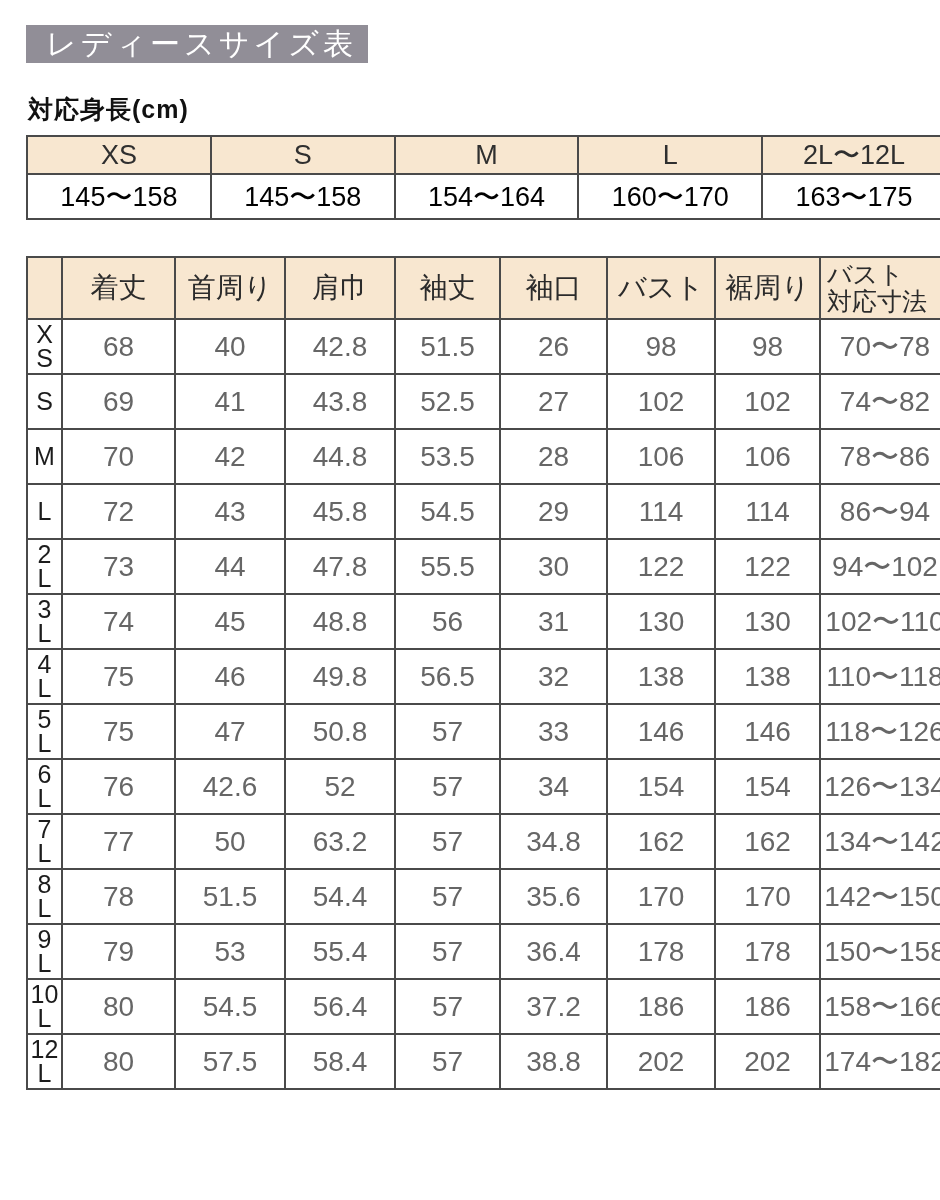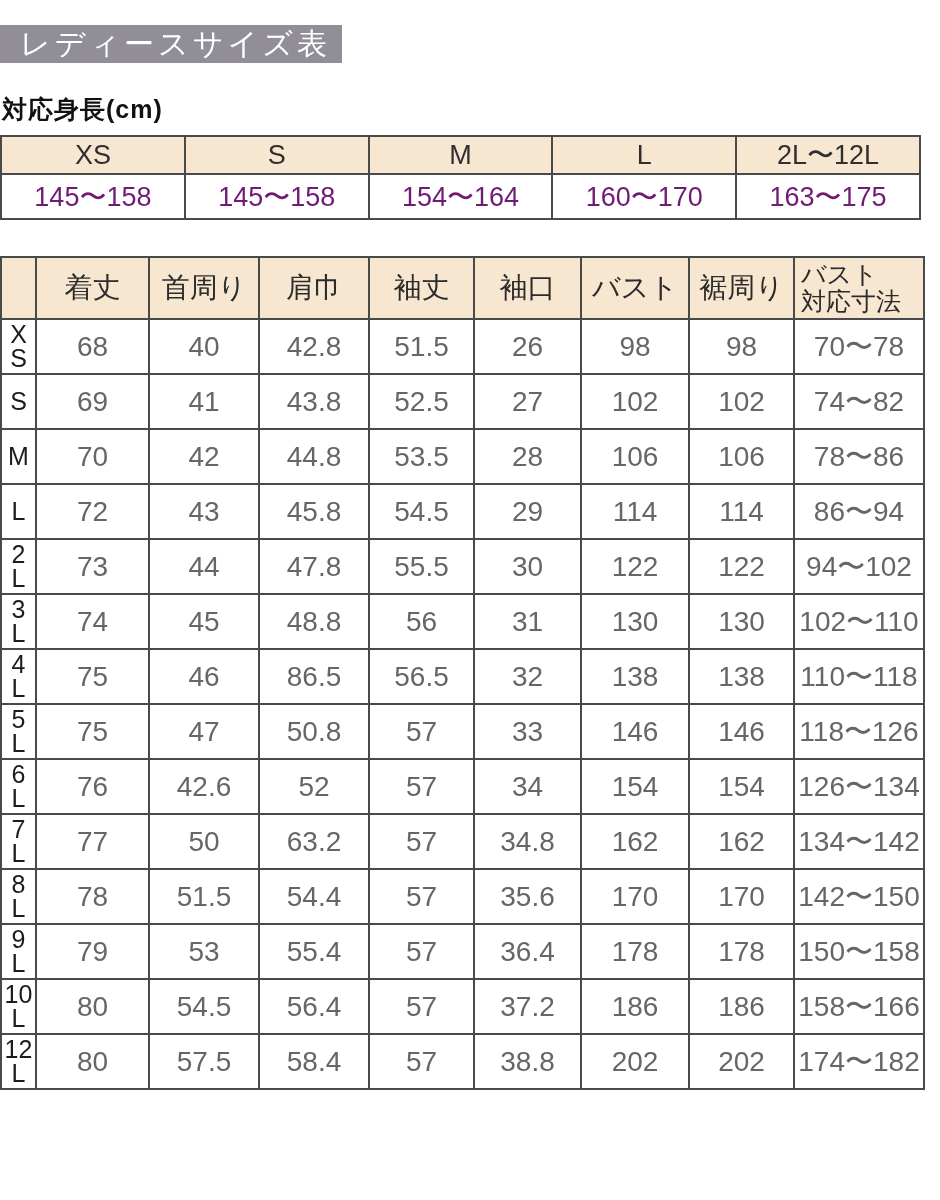--- a/index.html
+++ b/index.html
@@ -4,21 +4,21 @@
 <style>
   * { margin: 0; padding: 0; box-sizing: border-box; }
   html, body {
     width: 940px;
     background: #ffffff;
     font-family: "Liberation Sans", "DejaVu Sans", sans-serif;
   }
   .page {
     width: 940px;
     height: 1200px;
-    padding: 25px 9px 0 0;
+    padding: 25px 9px 0 26px;
     background: #ffffff;
   }
   .title-banner {
     width: 342px;
     height: 38px;
     background: #918e97;
     color: #ffffff;
     display: flex;
     align-items: center;
     padding-left: 20px;
@@ -47,21 +47,21 @@
     background: #f8e7d0;
     color: #2f2f2f;
     font-weight: normal;
     font-size: 27px;
     text-align: center;
     margin-left: 16px;
   }
   .height-table td {
     height: 45px;
     background: #ffffff;
-    color: #701a75;
+    color: #000000;
     font-size: 27px;
     text-align: center;
   }
   
   .size-table { width: 923px; margin-top: 36px; }
   .size-table thead th {
     height: 62px;
     background: #f8e7d0;
     color: #2b2b2b;
     font-weight: normal;
@@ -220,21 +220,21 @@
           <td>31</td>
           <td>130</td>
           <td>130</td>
           <td>102〜110</td>
         </tr>
         <tr>
           <th>4
 L</th>
           <td>75</td>
           <td>46</td>
-          <td>86.5</td>
+          <td>49.8</td>
           <td>56.5</td>
           <td>32</td>
           <td>138</td>
           <td>138</td>
           <td>110〜118</td>
         </tr>
         <tr>
           <th>5
 L</th>
           <td>75</td>

